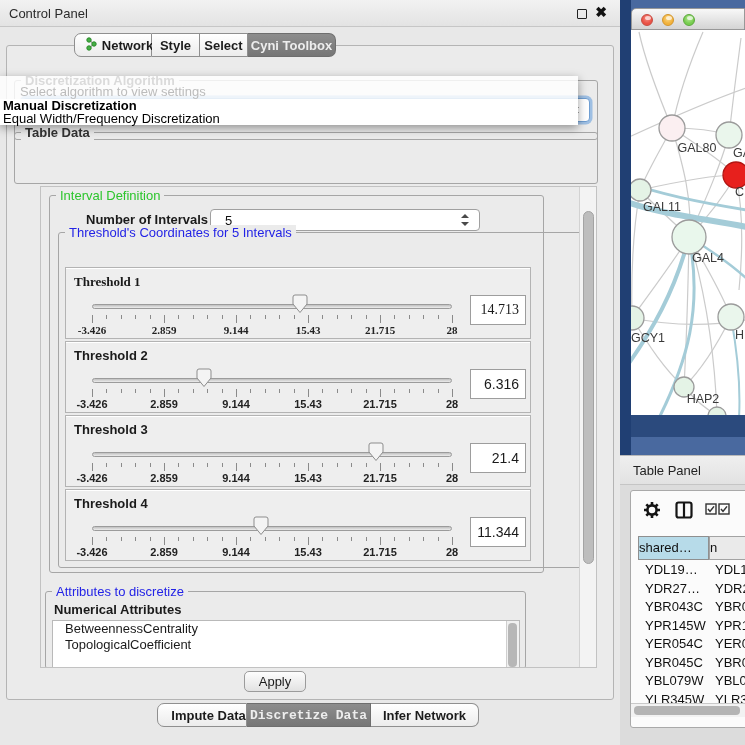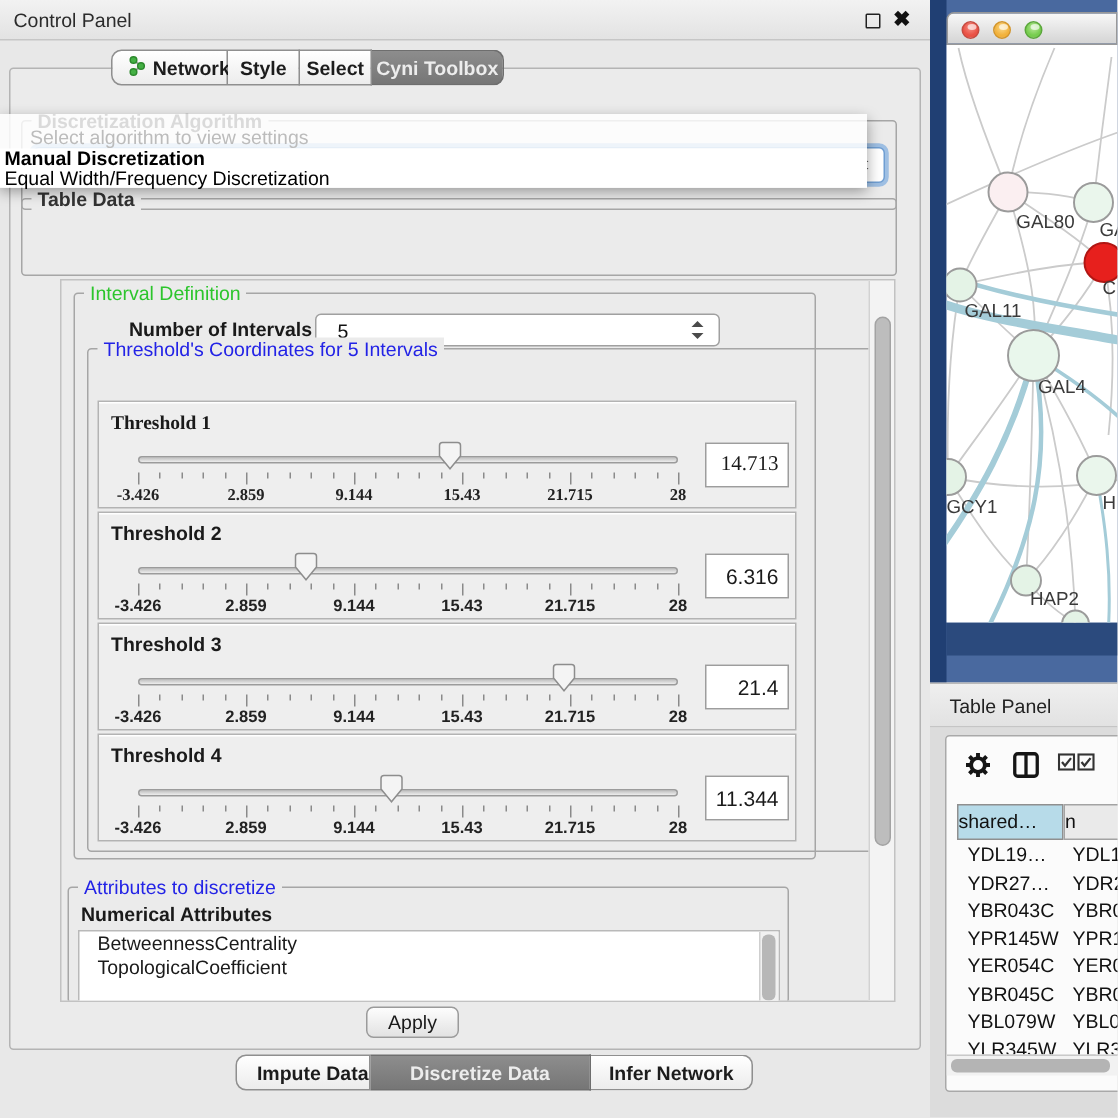--- a/index.html
+++ b/index.html
@@ -346,21 +346,21 @@
 
     <div id="vscroll-track" class="abs">
       <div id="vscroll-thumb" class="abs"></div>
     </div>
   </div>
 
   <div id="apply-btn" class="abs">Apply</div>
 
   <div id="bottom-tabs" class="abs segbar">
       <div class="seg" style="width: 90px;">Impute Data</div>
-      <div class="seg sel" style="width: 147px;">Discretize Data</div>
+      <div class="seg sel" style="width: 124px; font-family: Liberation Mono, monospace;">Discretize Data</div>
       <div class="seg" style="width: 108px;">Infer Network</div>
     </div>
 </div>
 
 <div id="desktop" class="abs">
   <div id="desktop-strip" class="abs"></div>
   <div id="band-dark" class="abs"></div>
   <div id="net-titlebar" class="abs">
     <span class="tl" id="tl-red">
         <i></i>

